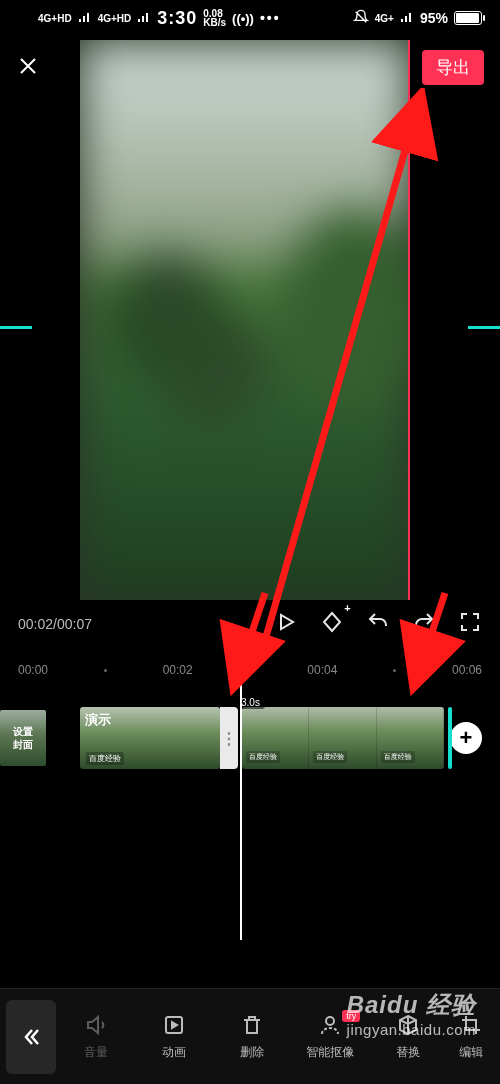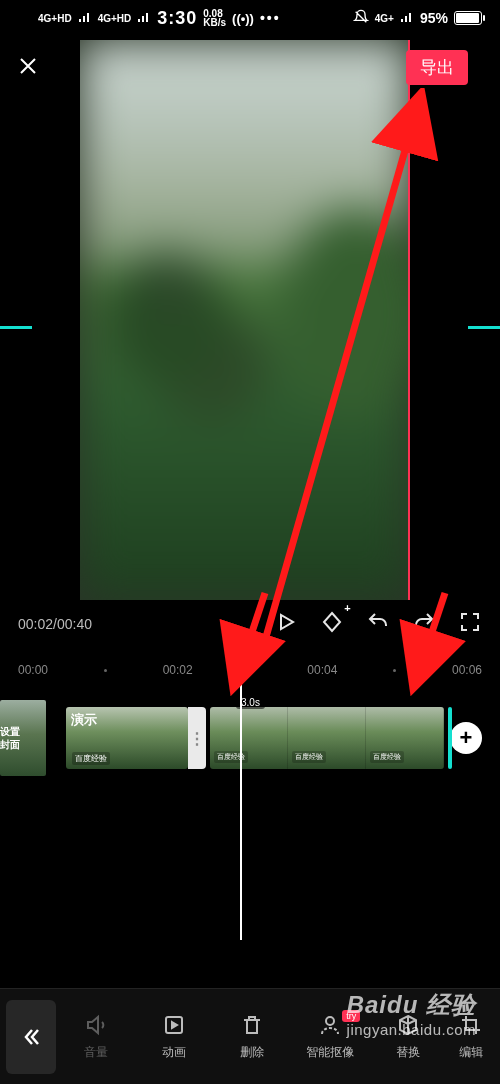--- a/index.html
+++ b/index.html
@@ -33,21 +33,21 @@
   }
   .battery-shell::after{
     content:""; position:absolute; right:-4px; top:3px; width:2px; height:6px;
     background:#fff; border-radius:1px;
   }
   .battery-fill{ width:95%; height:100%; background:#fff; border-radius:1px; }
 
   
   .app-bar {
     position:absolute;
-    top:50px; left:0; right:16px;
+    top:50px; left:0; right:0;
     display:flex; justify-content:space-between; align-items:center;
     padding:0 16px;
     z-index:10;
   }
   .close-icon svg{ width:24px; height:24px; }
   .export-btn {
     background:#ff3154;
     color:#fff;
     font-size:17px;
     font-weight:500;
@@ -119,29 +119,29 @@
 
   
   .timeline{
     position:absolute;
     top:694px; left:0; right:0;
     height:88px;
     display:flex; align-items:center;
     overflow:hidden;
   }
   .cover-thumb{
-    width:46px; height:76px;
+    width:46px; height:56px;
     background: linear-gradient(180deg,#9caea0,#5a7550 45%, #2f4d2e 100%);
     border-radius:2px;
-    display:flex; flex-direction:column; justify-content:center; 
+    display:flex; flex-direction:column; justify-content:center; align-items:center;
     font-size:10px; font-weight:700; line-height:13px;
-    margin-right:20px;
+    margin-right:34px;
   }
   .clip1{
-    width:122px; height:62px;
+    width:140px; height:62px;
     background: linear-gradient(180deg,#b7c4b0 0%, #6e8f5d 40%, #2c4a29 100%);
     border-radius:3px;
     position:relative;
     display:flex; align-items:flex-end; padding:4px 6px;
     color:#fff; font-size:10px;
   }
   .clip1 .title{ position:absolute; top:4px; left:5px; font-size:13px; font-weight:800; }
   .clip-handle{
     width:18px; height:62px; background:#eaeaea;
     display:flex; align-items:center; justify-content:center;
@@ -304,21 +304,21 @@
     <div class="bush1"></div>
     <div class="bush2"></div>
     <div class="trunk"></div>
   </div>
 </div>
 <div class="guide left"></div>
 <div class="guide right"></div>
 
 <div class="time-row">
   <div class="time-label">
-    <span>00:02</span>/<span>00:40</span>
+    <span>00:02</span>/<span>00:07</span>
   </div>
   <div class="ctrl-icons">
     <span class="ic">
       <svg viewBox="0 0 24 24">
           <path d="M7 5v14l12-7z"></path>
         </svg>
     </span>
     <span class="ic keyframe-wrap">
       <svg viewBox="0 0 24 24">
           <path d="M12 3l8 9-8 9-8-9z"></path>

